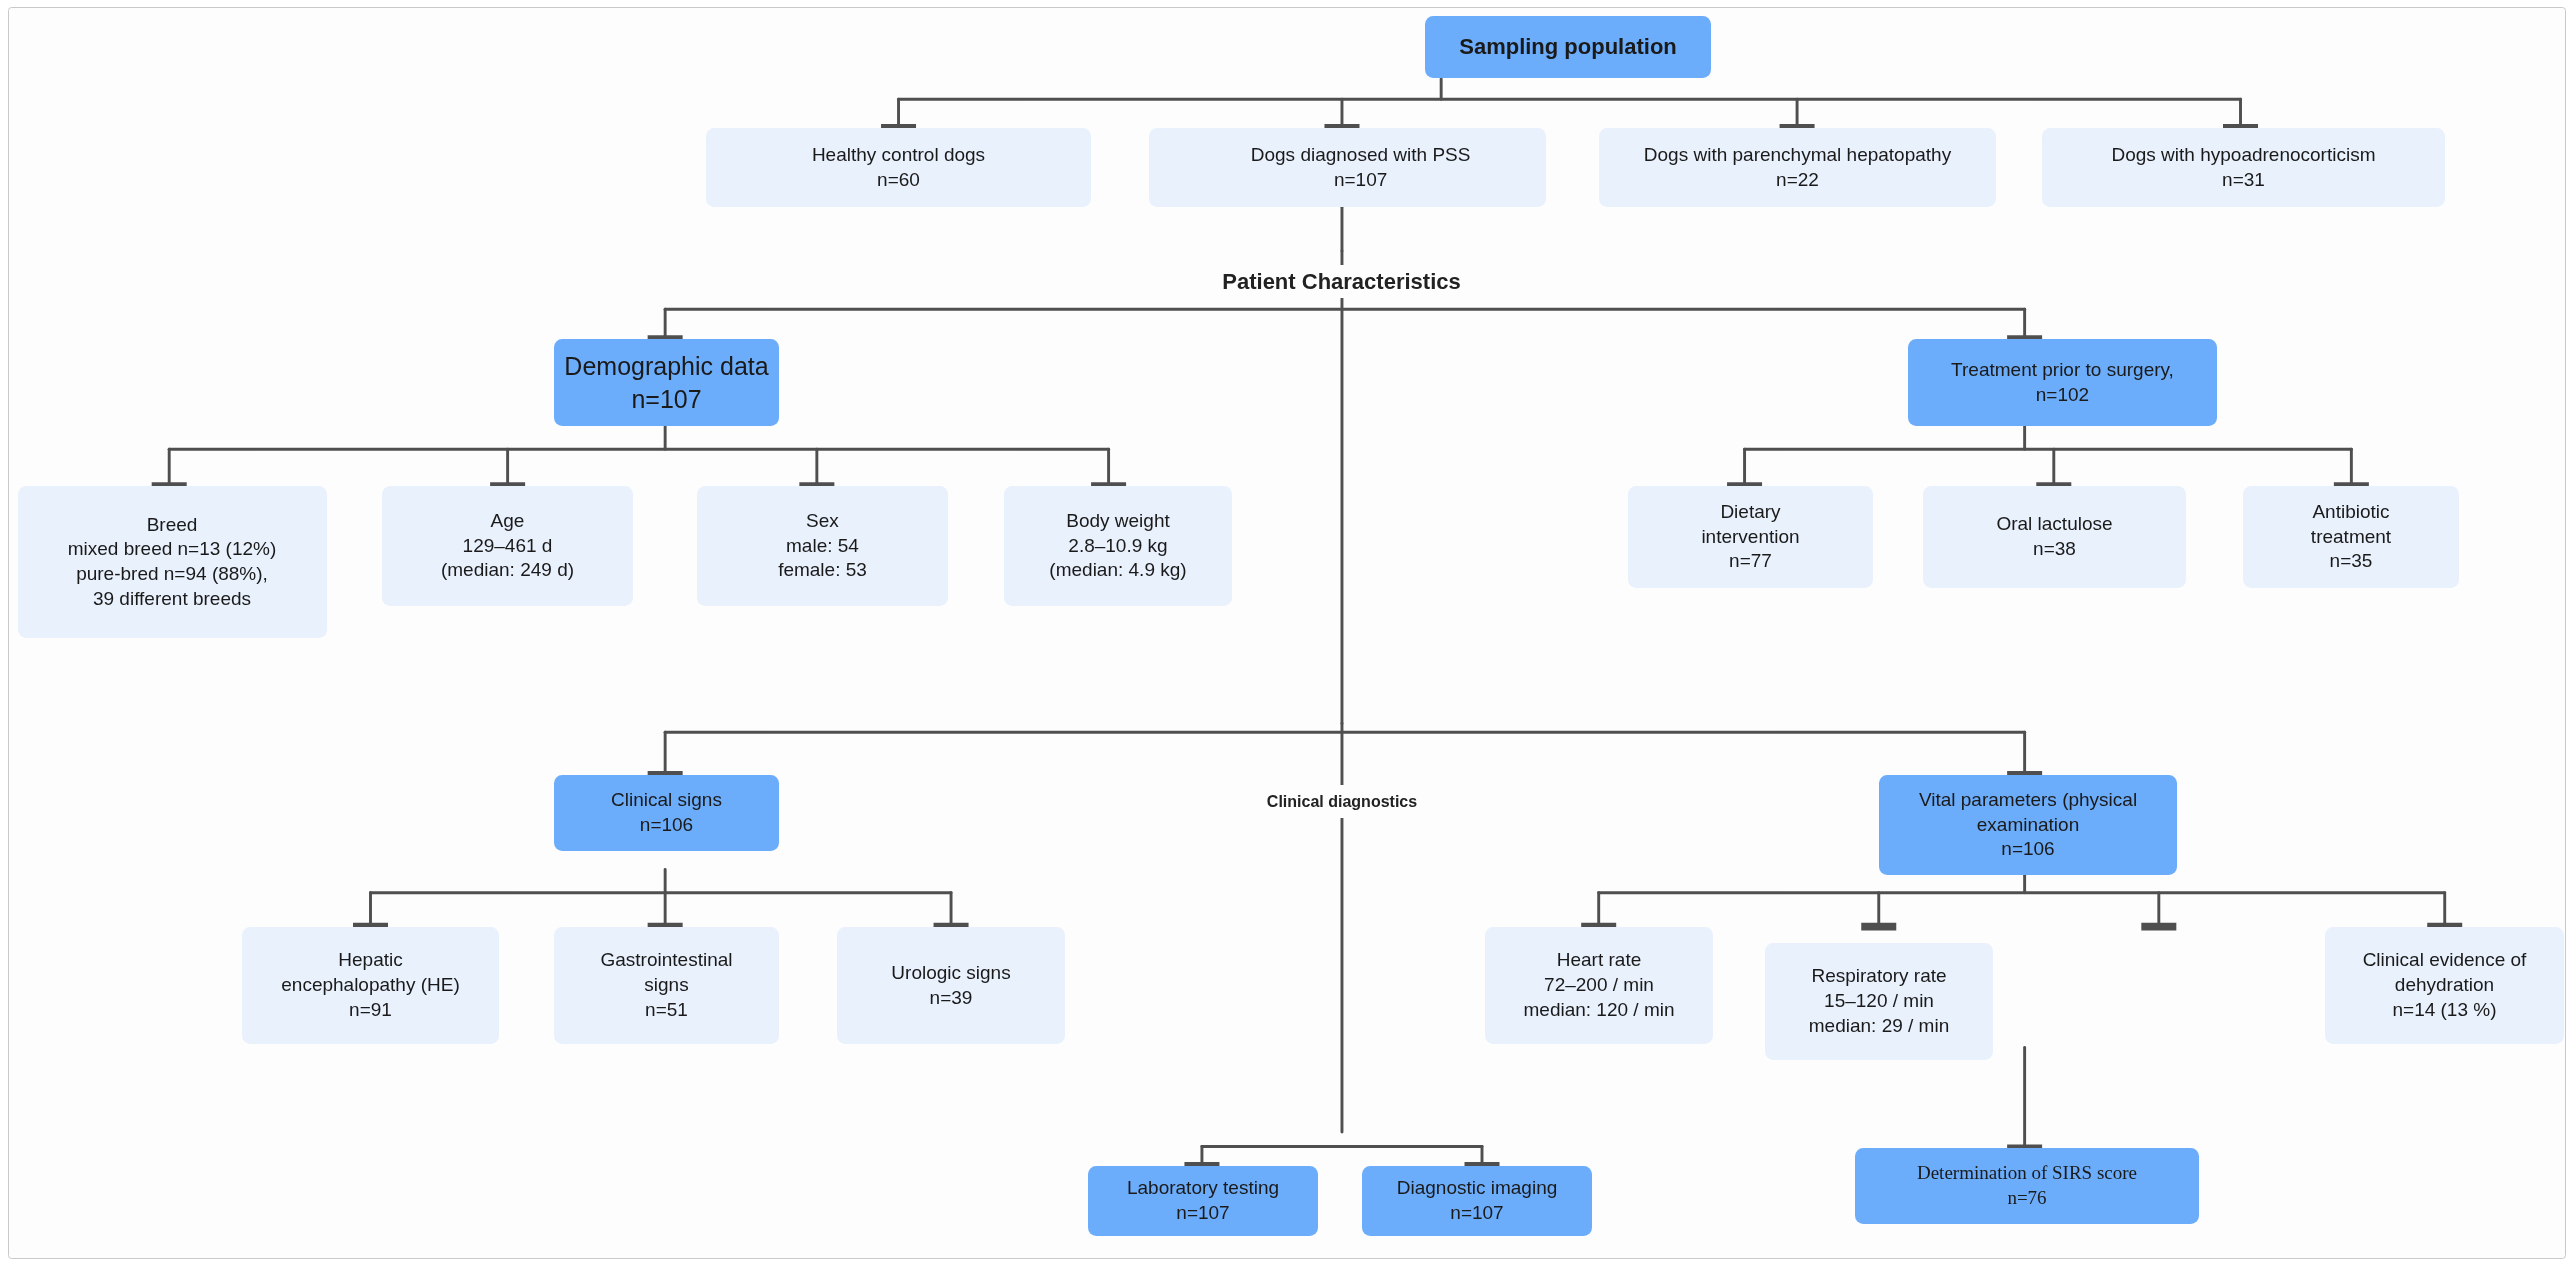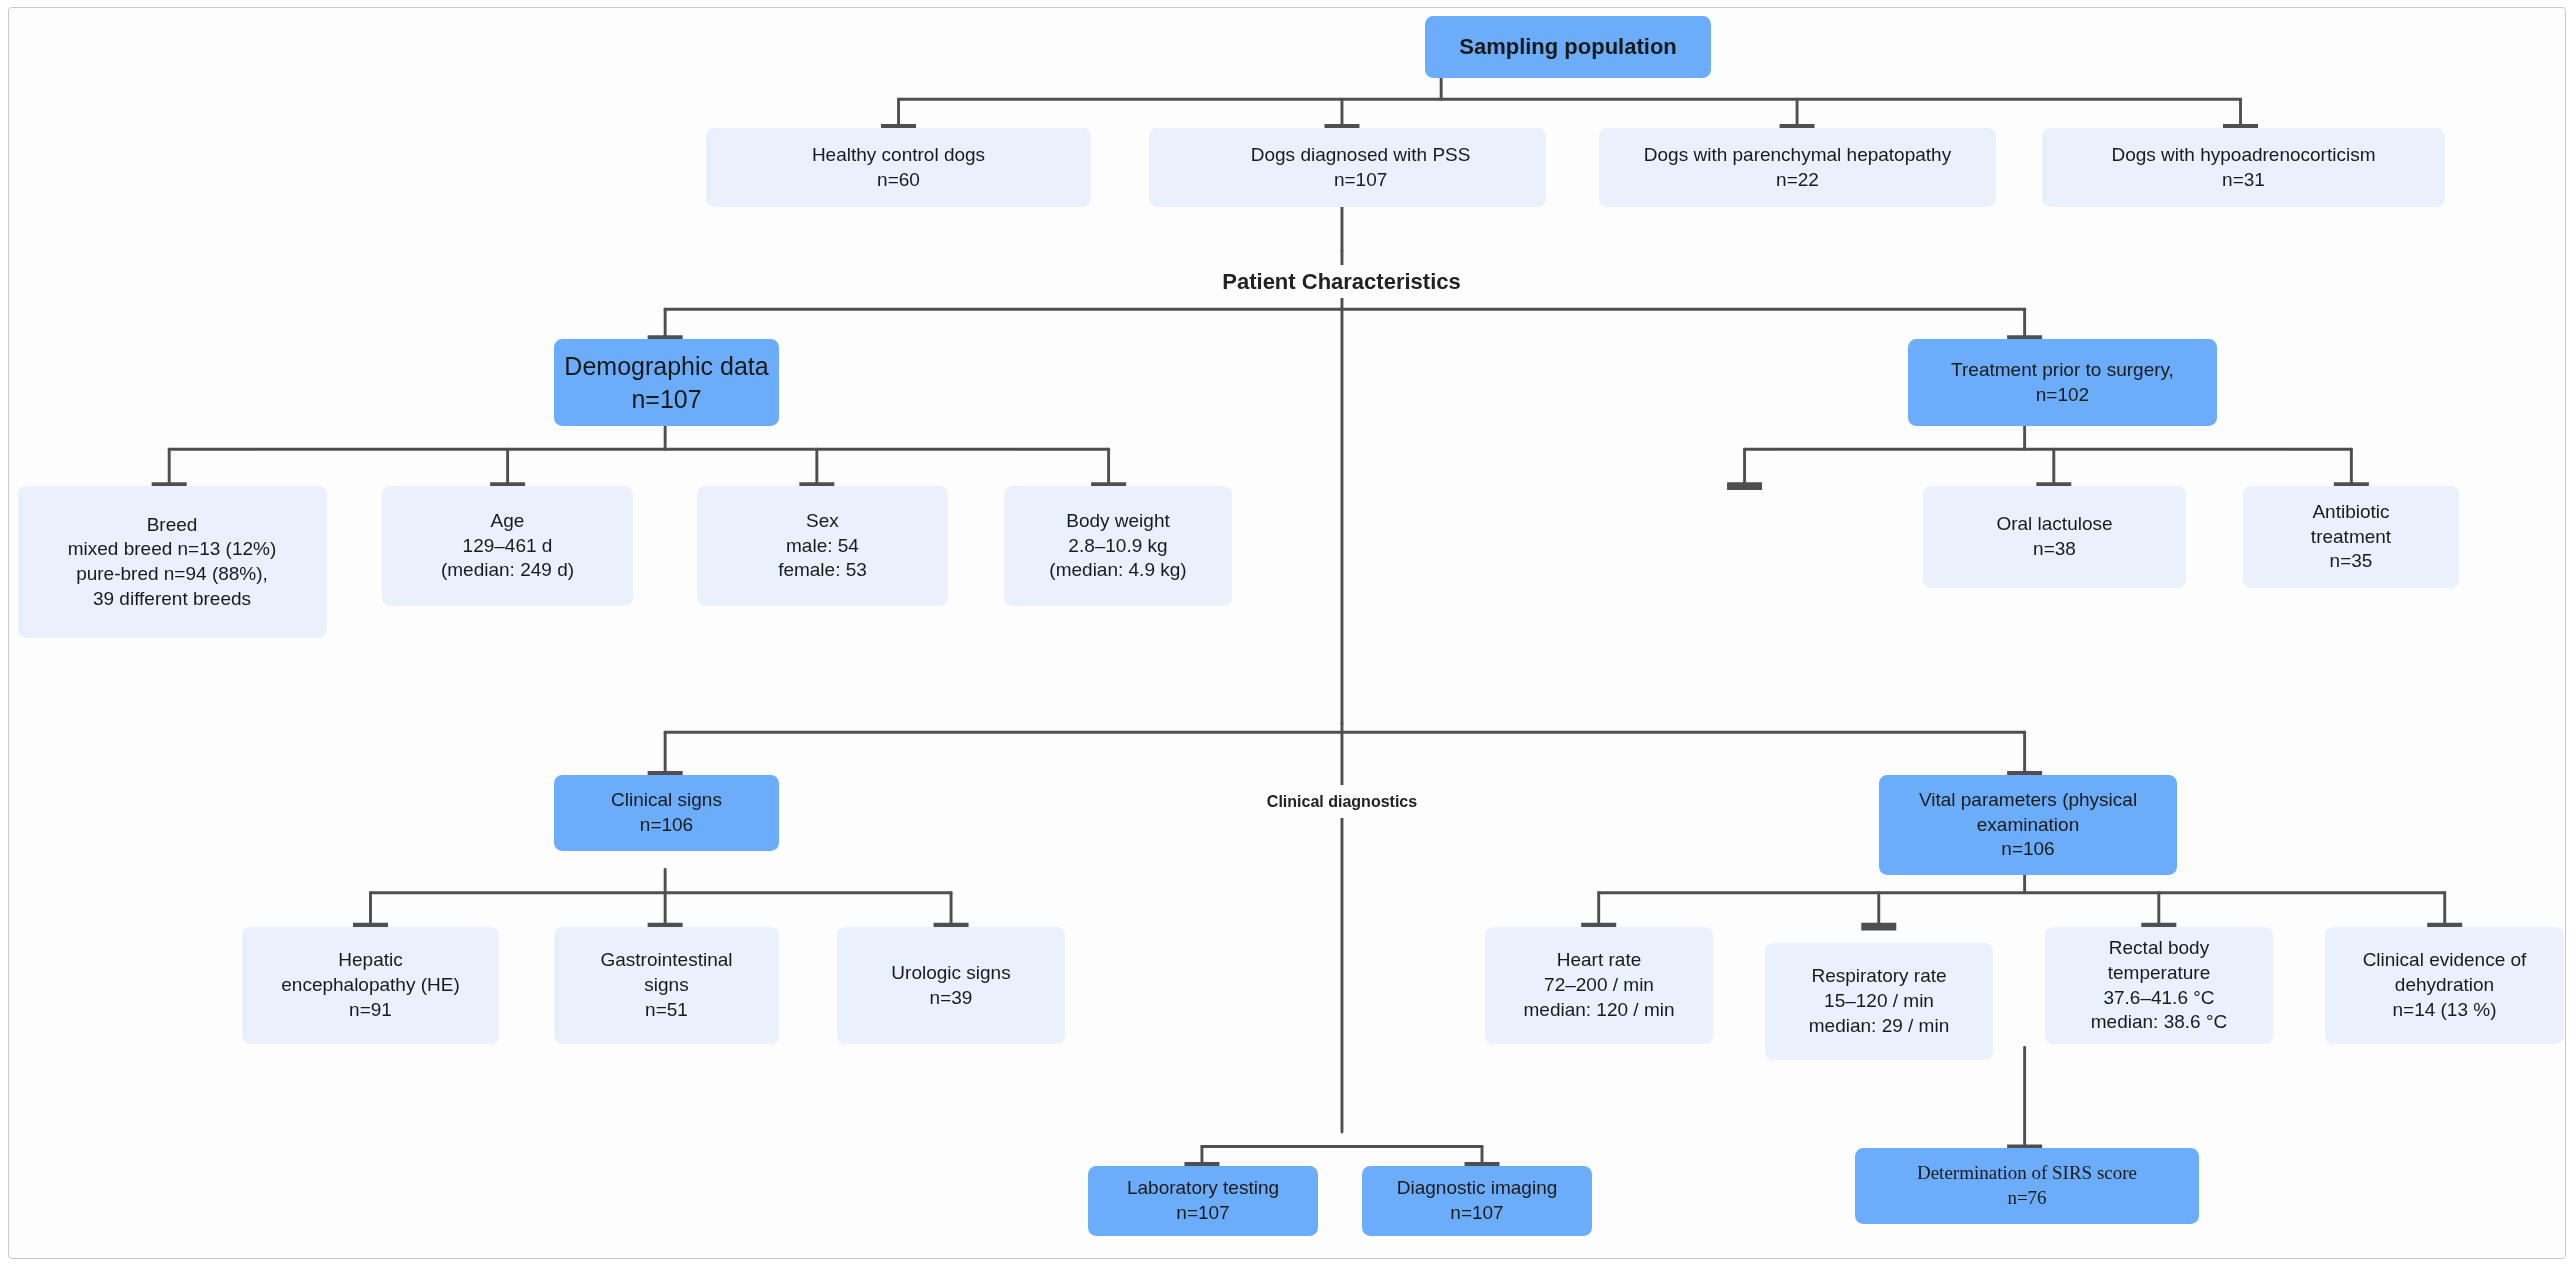--- a/index.html
+++ b/index.html
@@ -171,20 +171,23 @@
   <div class="node pale" style="left:382px;top:486px;width:251px;height:120px;font-size:19px;">Age
 129–461 d
 (median: 249 d)</div>
   <div class="node pale" style="left:697px;top:486px;width:251px;height:120px;font-size:19px;">Sex
 male: 54
 female: 53</div>
   <div class="node pale" style="left:1004px;top:486px;width:228px;height:120px;font-size:19px;">Body weight
 2.8–10.9 kg
 (median: 4.9 kg)</div>
 
+  <div class="node pale" style="left:1628px;top:486px;width:245px;height:102px;font-size:19px;">Dietary
+intervention
+n=77</div>
   <div class="node pale" style="left:1923px;top:486px;width:263px;height:102px;font-size:19px;">Oral lactulose
 n=38</div>
   <div class="node pale" style="left:2243px;top:486px;width:216px;height:102px;font-size:19px;">Antibiotic
 treatment
 n=35</div>
 
   <div class="label bold" style="left:1202px;top:785px;width:280px;height:33px;font-size:16px;">Clinical diagnostics</div>
 
   <div class="node blue" style="left:554px;top:775px;width:225px;height:76px;font-size:19px;">Clinical signs
 n=106</div>
@@ -200,24 +203,20 @@
 n=51</div>
   <div class="node pale" style="left:837px;top:927px;width:228px;height:117px;font-size:19px;">Urologic signs
 n=39</div>
 
   <div class="node pale" style="left:1485px;top:927px;width:228px;height:117px;font-size:19px;">Heart rate
 72–200 / min
 median: 120 / min</div>
   <div class="node pale" style="left:1765px;top:927px;width:228px;height:117px;font-size:19px;margin-top:16px;">Respiratory rate
 15–120 / min
 median: 29 / min</div>
-  <div class="node pale" style="left:2045px;top:927px;width:228px;height:117px;font-size:19px;">Rectal body
-temperature
-37.6–41.6 °C
-median: 38.6 °C</div>
   <div class="node pale" style="left:2325px;top:927px;width:239px;height:117px;font-size:19px;">Clinical evidence of
 dehydration
 n=14 (13 %)</div>
 
   <div class="node blue" style="left:1855px;top:1148px;width:344px;height:76px;font-size:19px;font-family:Liberation Serif, serif;">Determination of SIRS score
 n=76</div>
 
   <div class="node blue" style="left:1088px;top:1166px;width:230px;height:70px;font-size:19px;">Laboratory testing
 n=107</div>
   <div class="node blue" style="left:1362px;top:1166px;width:230px;height:70px;font-size:19px;">Diagnostic imaging

